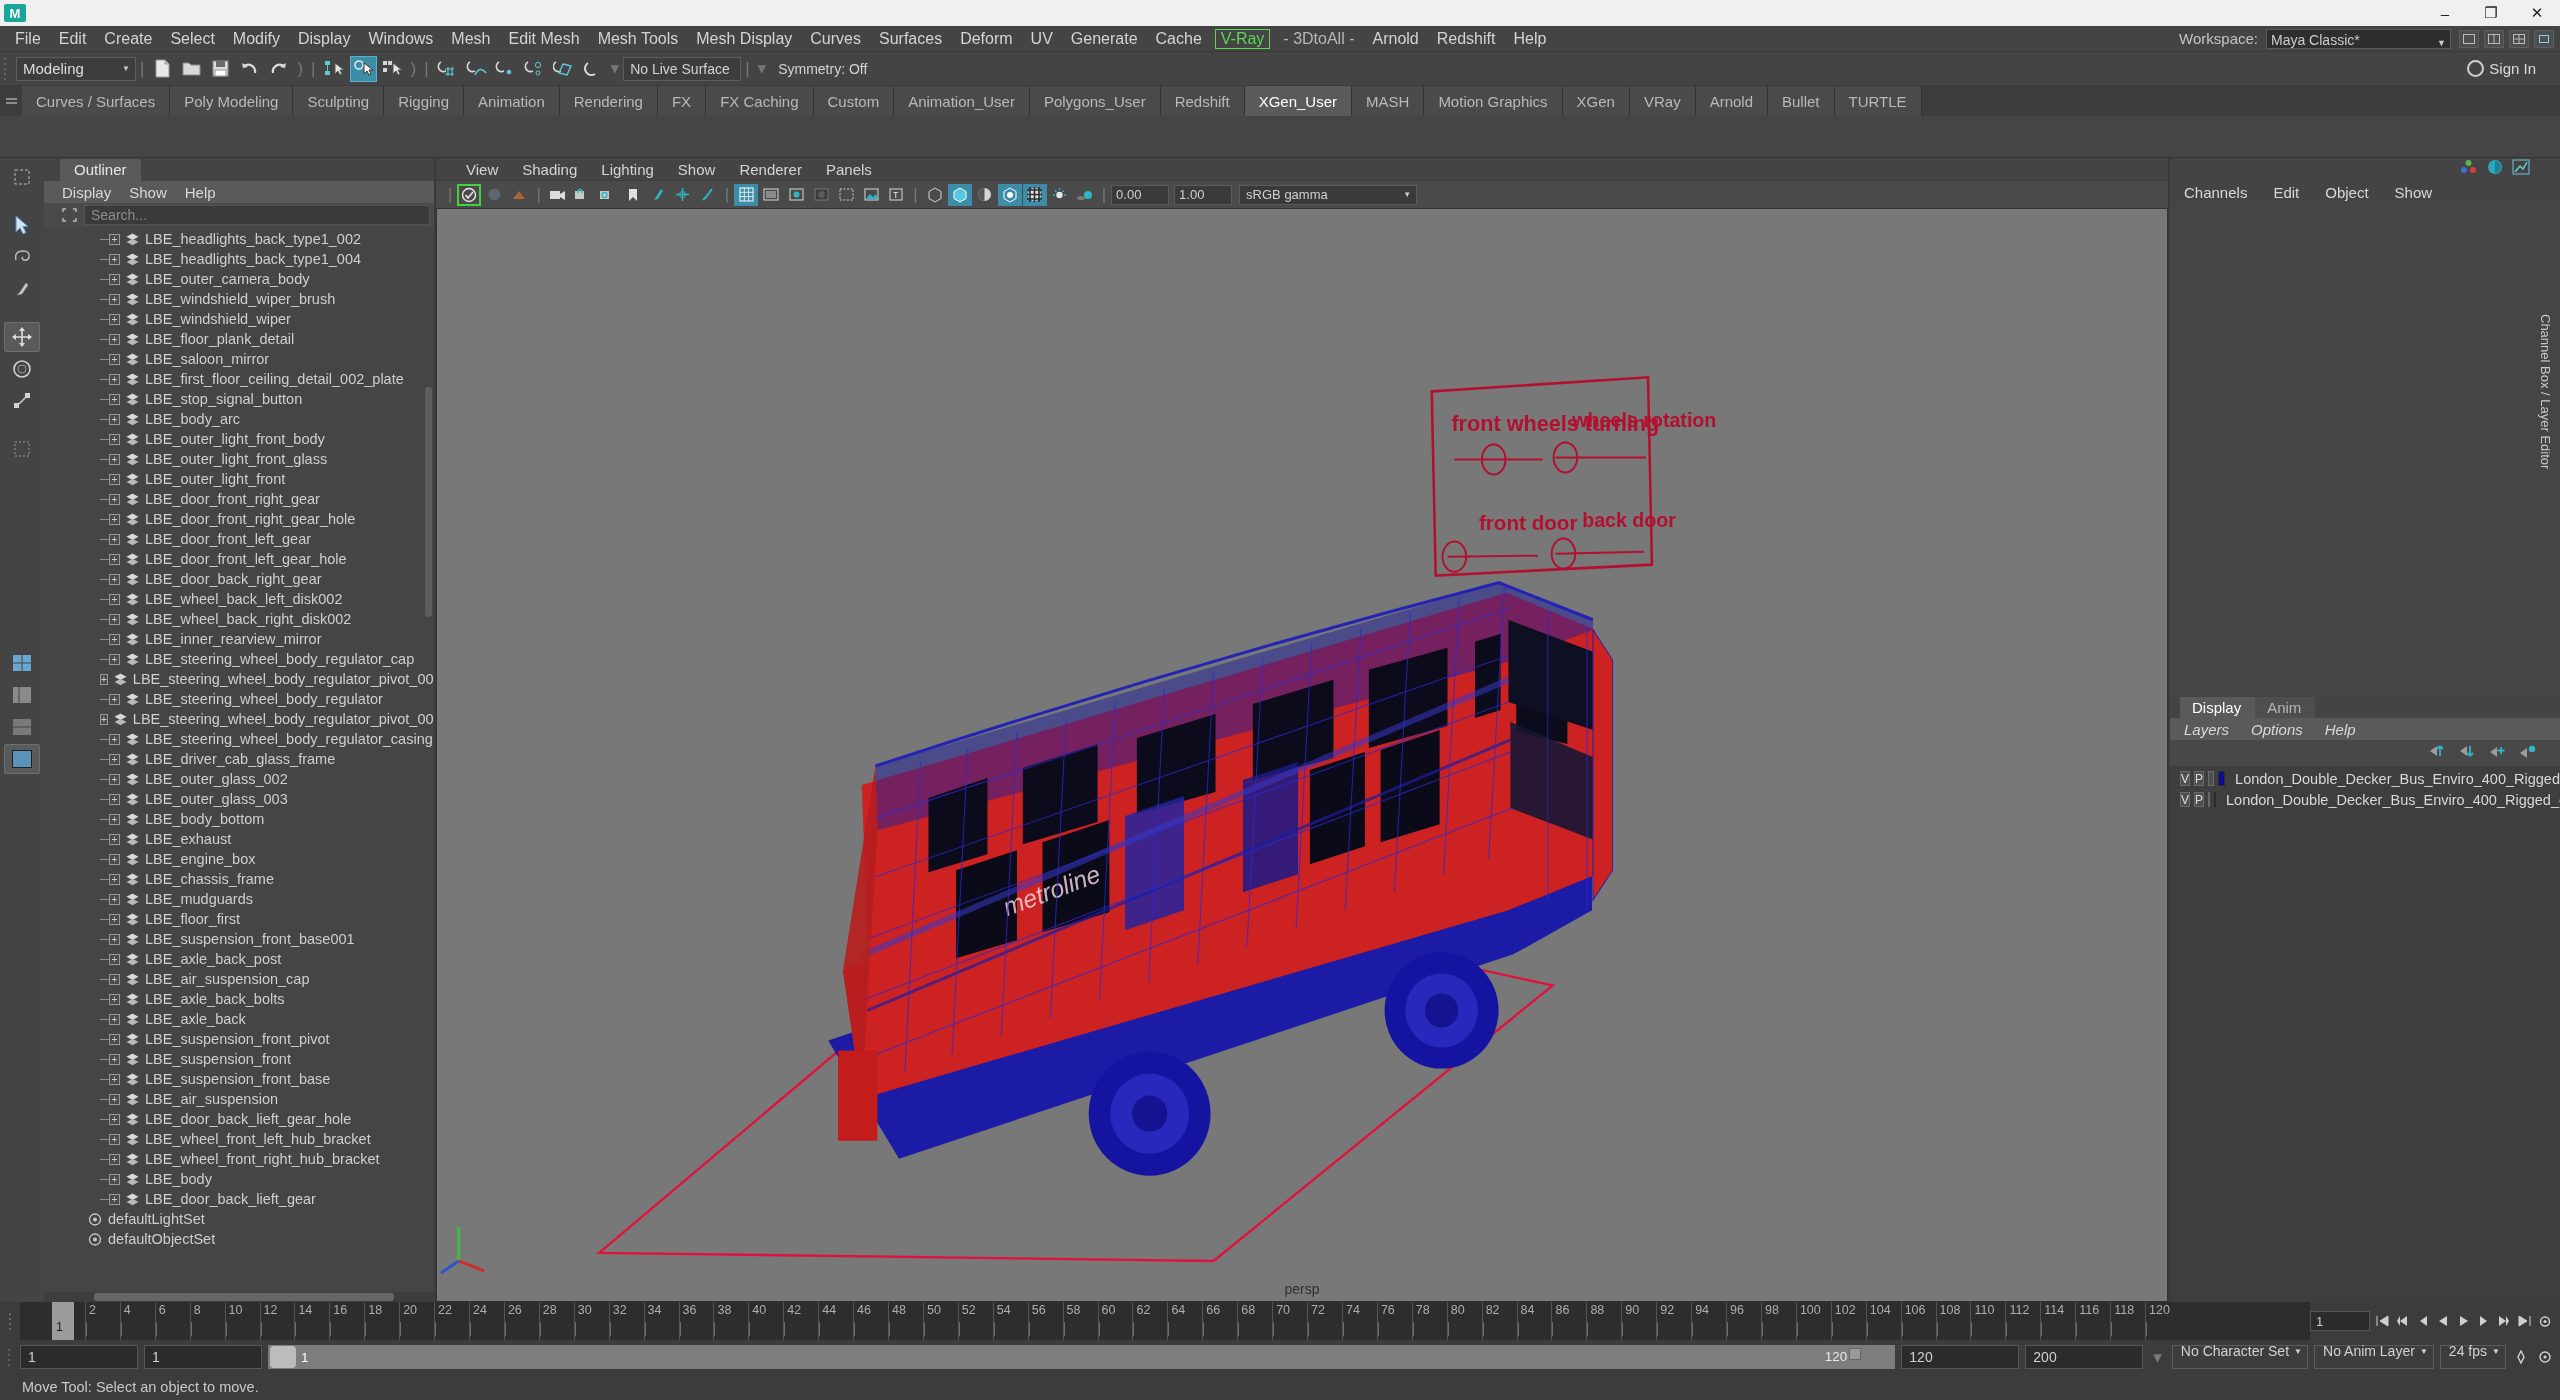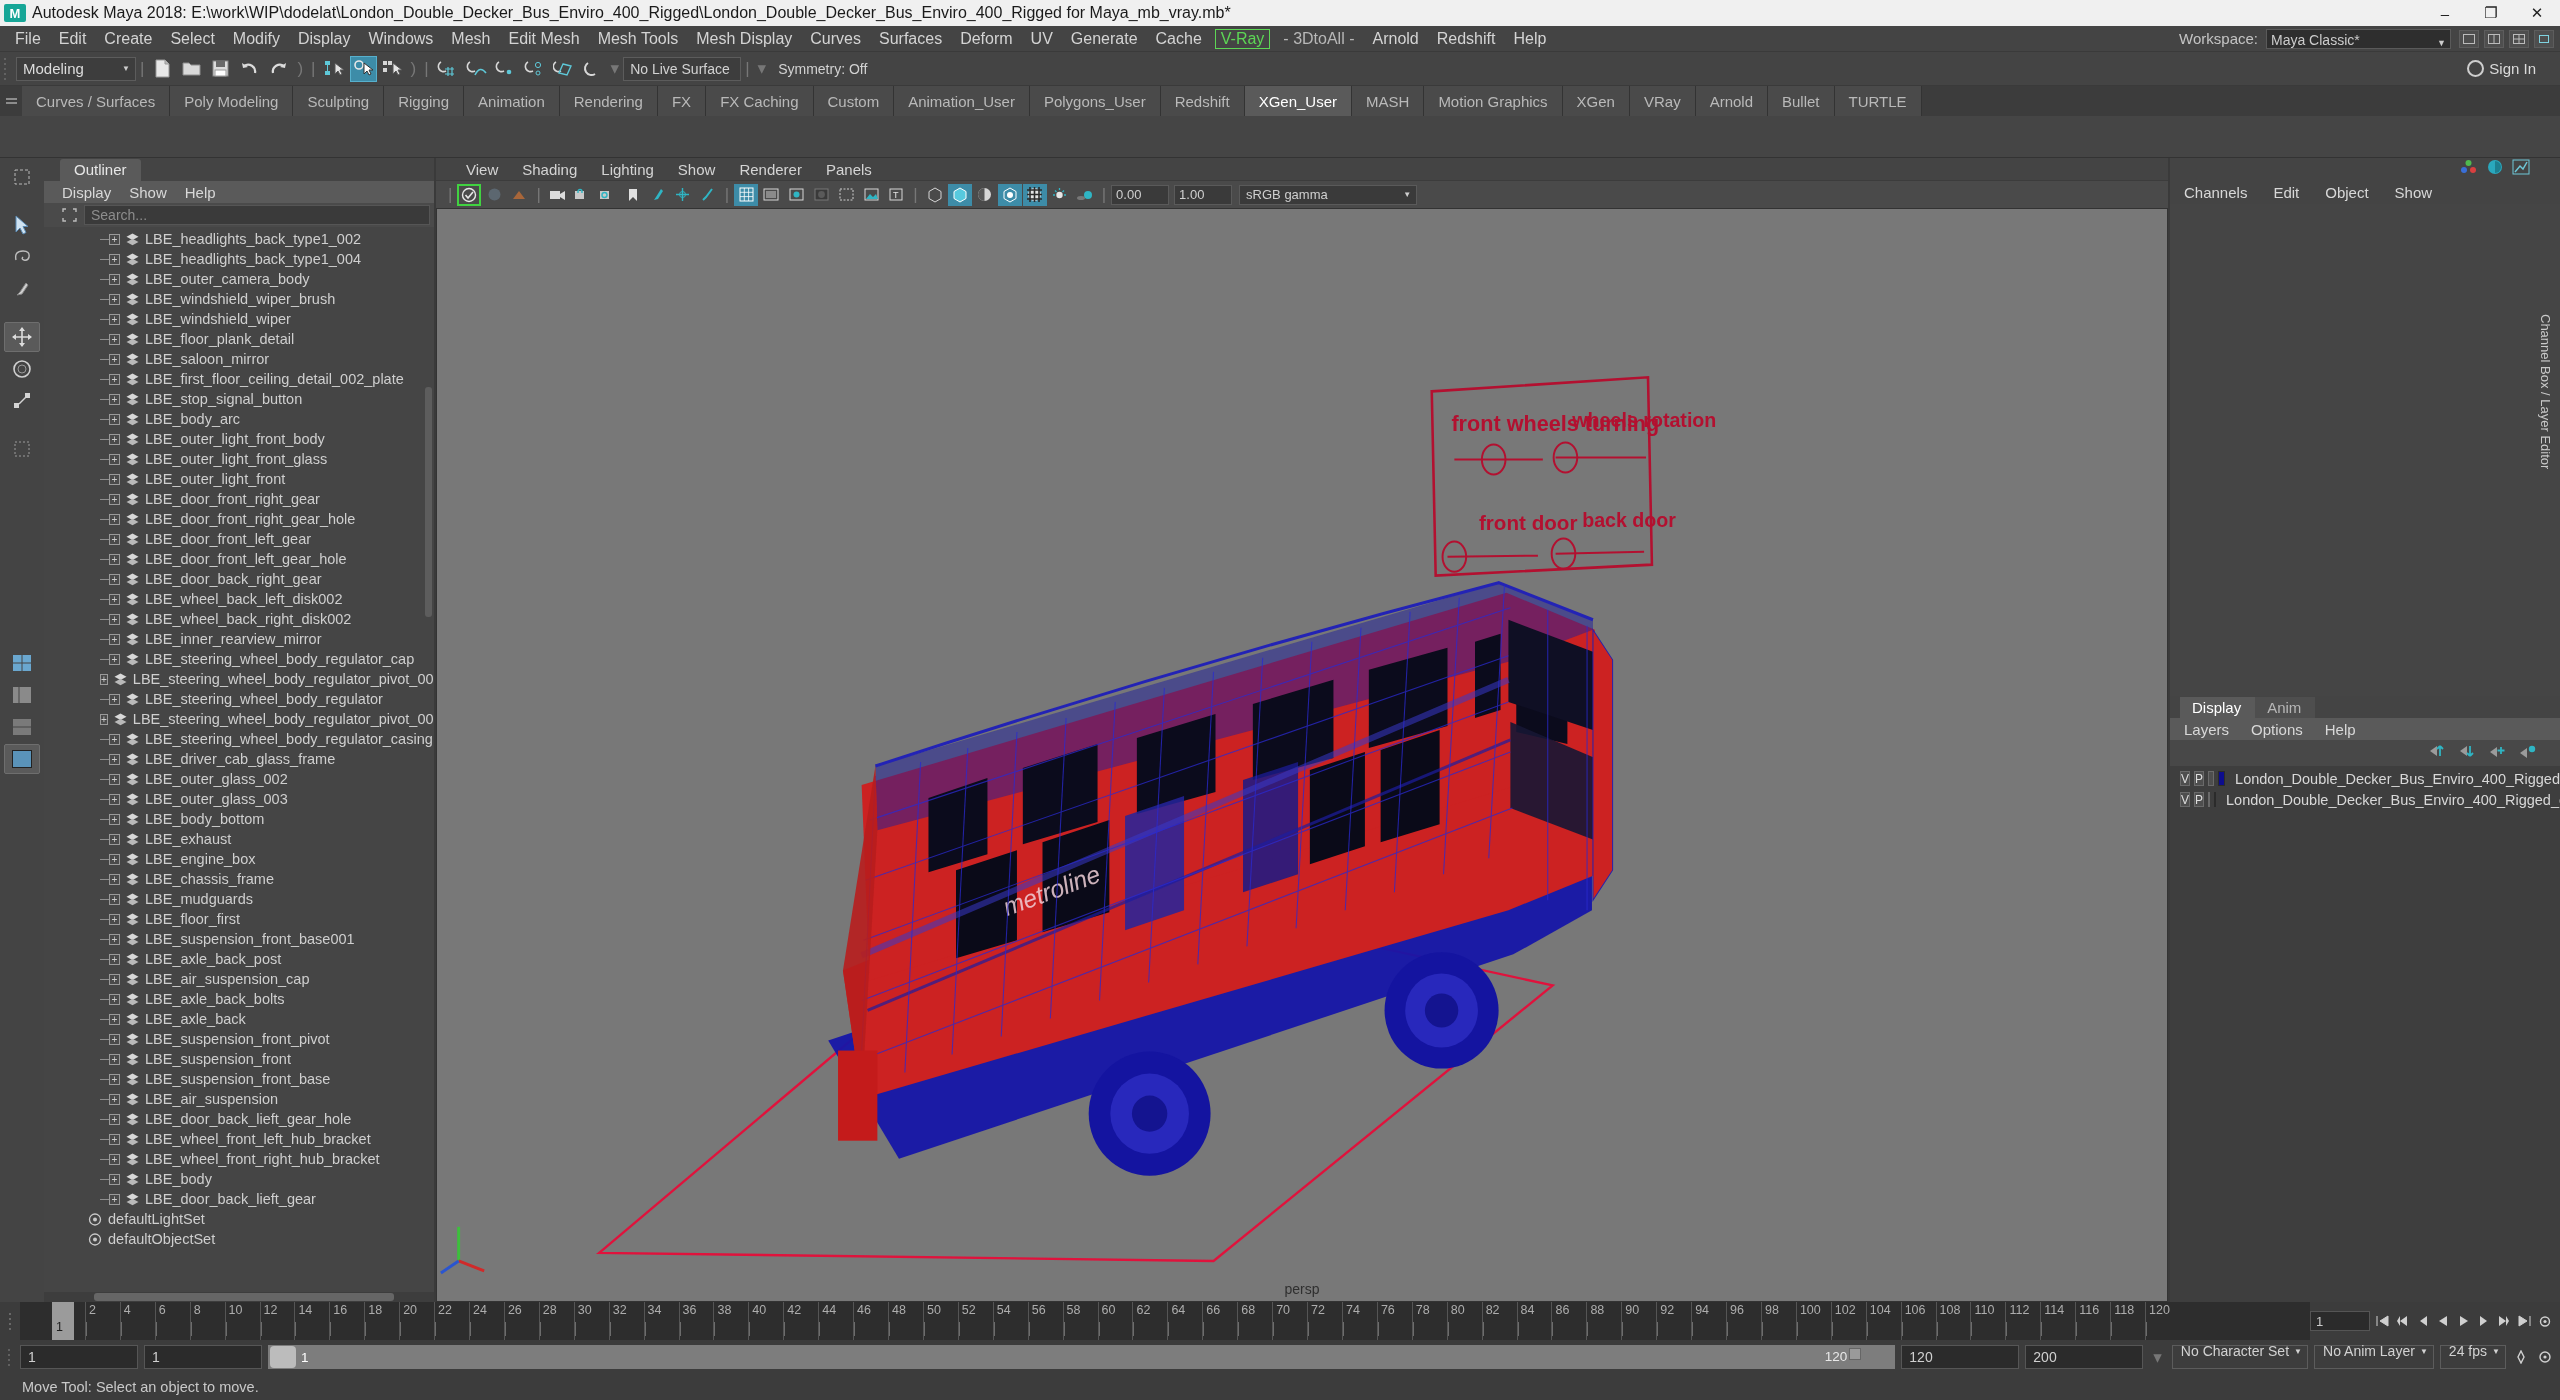--- a/index.html
+++ b/index.html
@@ -110,21 +110,21 @@
   
   .right-panel { width:392px; background:#444; display:flex; flex-direction:column; border-left:2px solid #3a3a3a;}
   .rp-top-icons { height:22px; display:flex; align-items:center; justify-content:flex-end; gap:8px; padding-right:30px; background:#444;}
   .rp-menu { height:24px; display:flex; align-items:center; gap:26px; padding-left:14px; font-size:15px; color:#d8d8d8; background:#444;}
   .cb-area { flex:1 1 auto; background:#454545; min-height:0;}
   .rp-rail { position:absolute; right:0; top:150px; width:22px;}
   .rail-text { writing-mode:vertical-rl; font-size:13px; color:#c9c9c9; padding:6px 0;}
   .layer-tabrow { height:22px; display:flex; align-items:flex-end; background:#444; padding-left:10px;}
   .lt-tab { font-size:15px; padding:2px 14px 2px 12px; color:#b6b6b6; background:#4e4e4e;}
   .lt-tab.active { background:#5a5a5a; color:#fff;}
-  .layer-menu { height:22px; display:flex; align-items:center; gap:22px; padding-left:14px; font-size:15px; color:#d8d8d8; background:#5a5a5a;}
+  .layer-menu { height:22px; display:flex; align-items:center; gap:22px; padding-left:14px; font-size:15px; color:#d8d8d8; background:#5a5a5a;font-style:italic;}
   .layer-icons { height:26px; display:flex; align-items:center; justify-content:flex-end; gap:12px; padding-right:24px; background:#484848;}
   .layer-list { flex:1 1 auto; background:#3e3e3e; padding-top:2px; min-height:0;}
   .layer-row { height:21px; display:flex; align-items:center; gap:4px; padding-left:10px; font-size:14.5px; color:#d8d8d8;}
   .lchk { width:17px;height:15px;background:#4e4e4e;border:1px solid #6a6a6a; font-size:12px; display:flex;align-items:center;justify-content:center; color:#ddd;}
   .lswatch { width:26px; height:15px; border:1px solid #2b2b2b;}
 
   
   .timeslider { height:38px; background:#3c3c3c; display:flex; align-items:stretch; flex:0 0 38px;}
   .ts-grip { width:20px; display:flex;flex-direction:column;justify-content:center;align-items:center;gap:3px;}
   .ts-grip i{width:2px;height:2px;background:#777;border-radius:50%;}
@@ -156,21 +156,20 @@
   .statusbar { height:26px; background:#3c3c3c; display:flex; align-items:center; flex:0 0 26px; padding-left:22px;
     font-size:14.5px; color:#c9c9c9;}
 </style>
 </head>
 <body>
 
 <div class="app">
 
   <div class="titlebar">
     <div class="tb-icon">M</div>
-    <div class="tb-text">Autodesk Maya 2018: E:\work\WIP\dodelat\London_Double_Decker_Bus_Enviro_400_Rigged\London_Double_Decker_Bus_Enviro_400_Rigged for Maya_mb_vray.mb*</div>
     <div class="tb-sp"></div>
     <div class="win-btns">
       <div class="win-btn">–</div>
       <div class="win-btn">❐</div>
       <div class="win-btn close">✕</div>
     </div>
   </div>
 
   <div class="menubar">
     <div class="mi">File</div>

